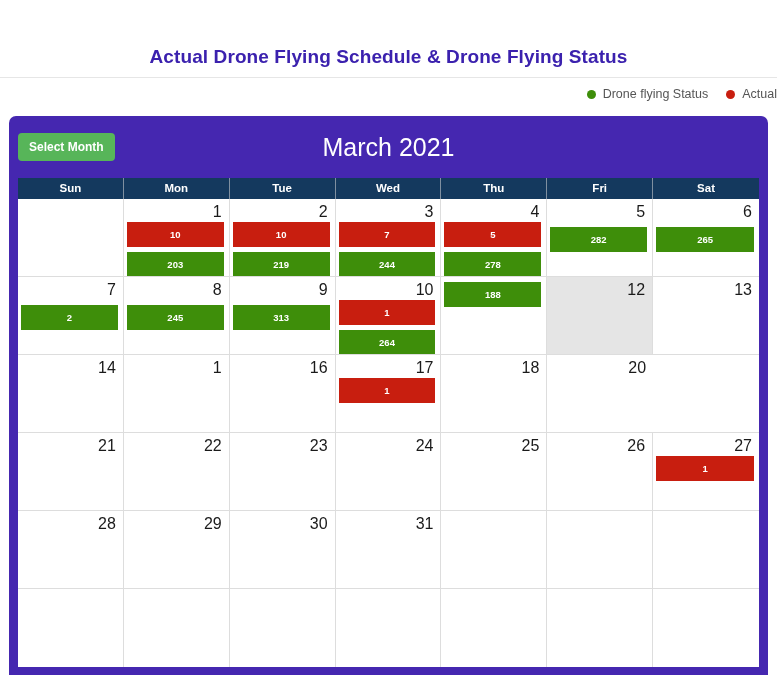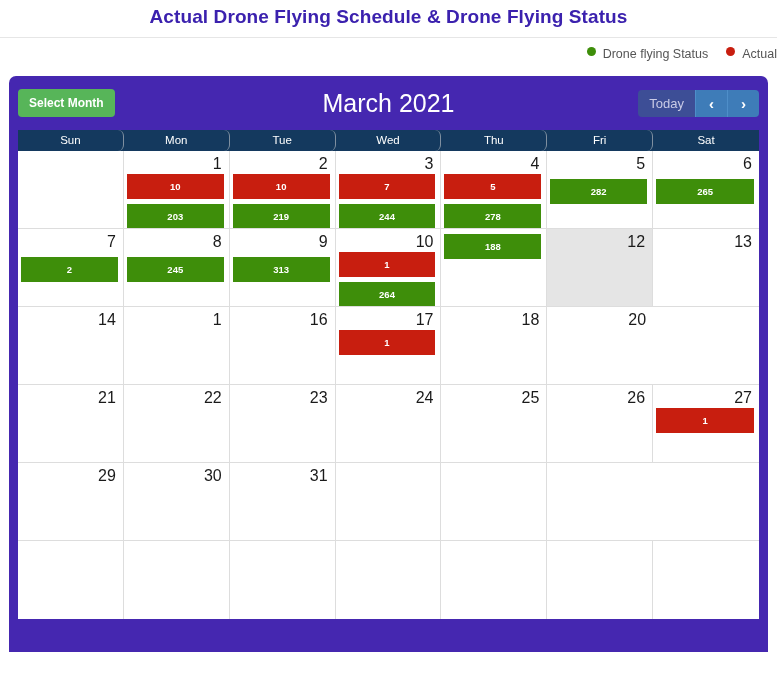--- a/index.html
+++ b/index.html
@@ -14,39 +14,41 @@
   }
 
   
   .page-title {
     text-align: center;
     color: #3B21AE;
     font-size: 19px;
     font-weight: bold;
     padding-top: 6px;
     letter-spacing: 0.1px;
+    margin-top: 40px;
   }
 
   .title-rule {
     border-top: 1px solid #e6e6e6;
     margin-top: 9px;
   }
 
   
   .legend {
     height: 32px;
     display: flex;
     align-items: center;
     justify-content: flex-end;
     gap: 18px;
     padding-right: 0px;
     overflow: hidden;
   }
   .legend-item {
     display: flex;
+    align-items: center;
     gap: 7px;
     white-space: nowrap;
   }
   .legend-dot {
     width: 9px;
     height: 9px;
     border-radius: 50%;
     display: inline-block;
     flex: none;
   }
@@ -59,21 +61,21 @@
   .cal-frame {
     margin: 6px 9px 0 9px;
     background: #4527B0;
     border-radius: 7px 7px 0 0;
     padding: 0 0 0 0;
     height: 576px;
     overflow: hidden;
   }
 
   .cal-toolbar {
-    height: 54px;
+    height: 62px;
     position: relative;
     display: flex;
     align-items: center;
     padding: 0 9px;
   }
 
   .btn-select-month {
     background: #57B559;
     color: #ffffff;
     border: none;
@@ -132,25 +134,24 @@
   }
 
   .dow-row {
     display: grid;
     grid-template-columns: repeat(7, 1fr);
     background: #14395E;
   }
   .dow-cell {
     color: #ffffff;
     font-size: 11.5px;
-    font-weight: normal;
+    font-weight: bold;
     text-align: center;
     padding: 4px 0 5px 0;
     border-right: 1px solid #7f8fa0;
-    border-radius: 6px;
   }
   .dow-cell:last-child { border-right: none; }
 
   .week-row {
     display: grid;
     grid-template-columns: repeat(7, 1fr);
     border-bottom: 1px solid #dddddd;
     height: 78px;
   }
   .week-row.last { border-bottom: none; }
@@ -200,25 +201,20 @@
       <span class="legend-dot" style="background: rgb(200, 30, 15);"></span>
       <span class="legend-label">Actual</span>
     </div>
   </div>
 
 <div class="cal-frame">
 
   <div class="cal-toolbar">
     <button class="btn-select-month">Select Month</button>
     <div class="cal-month-title">March 2021</div>
-    <div class="nav-group">
-      <button class="btn-today">Today</button>
-      <button class="btn-nav">‹</button>
-      <button class="btn-nav">›</button>
-    </div>
   </div>
 
   <div class="cal-grid">
     <div class="dow-row" id="dow-row">
         <div class="dow-cell">Sun</div>
         <div class="dow-cell">Mon</div>
         <div class="dow-cell">Tue</div>
         <div class="dow-cell">Wed</div>
         <div class="dow-cell">Thu</div>
         <div class="dow-cell">Fri</div>
@@ -326,20 +322,23 @@
           <div class="day-cell">
             <div class="day-num">26</div>
           </div>
           <div class="day-cell">
             <div class="day-num">27</div>
             <div class="pill actual">1</div>
           </div>
         </div>
         <div class="week-row">
           <div class="day-cell">
+            <div class="day-num">28</div>
+          </div>
+          <div class="day-cell">
             <div class="day-num">29</div>
           </div>
           <div class="day-cell">
             <div class="day-num">30</div>
           </div>
           <div class="day-cell">
             <div class="day-num">31</div>
           </div>
           <div class="day-cell">
             <div class="day-num"></div>

